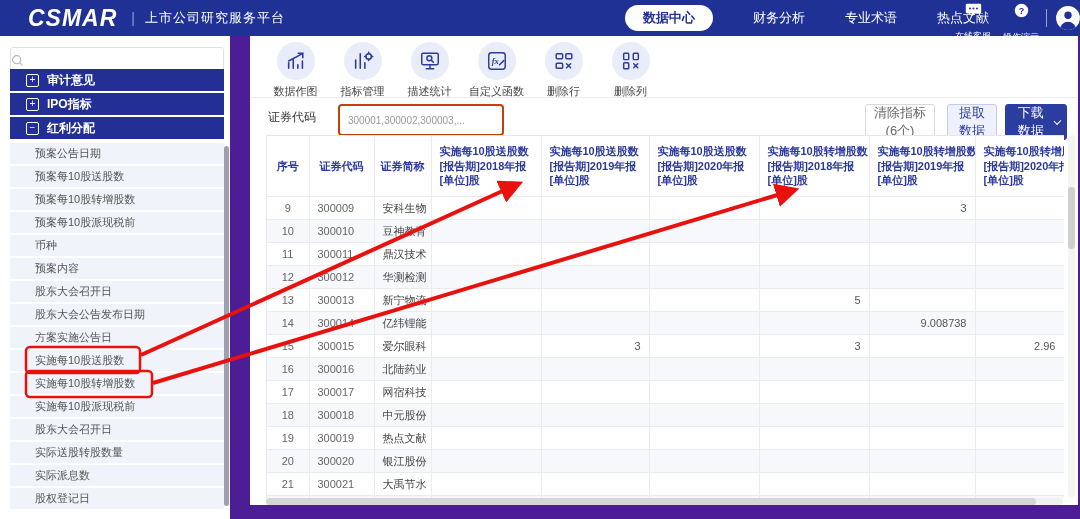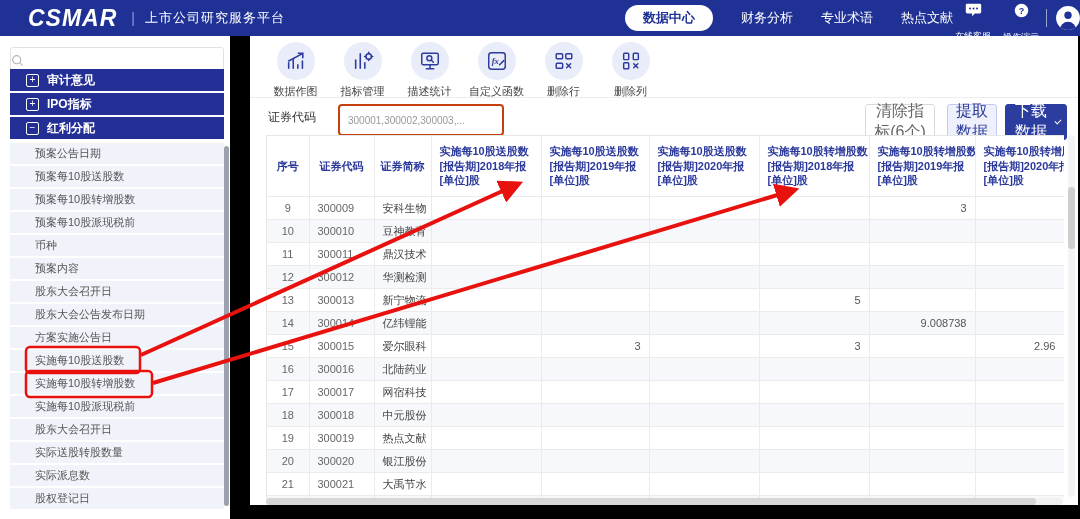--- a/index.html
+++ b/index.html
@@ -1,23 +1,23 @@
 <!DOCTYPE html>
 <html><head>
 <meta charset="utf-8">
 <style>
   html,body{margin:0;padding:0;background:#eef1f8;font-family:"Liberation Sans","DejaVu Sans",sans-serif;}
-  .stage{position:relative;width:1080px;height:519px;background:#000000;overflow:hidden;}
+  .stage{position:relative;width:1080px;height:519px;background:#4c1d95;overflow:hidden;}
 
   
   .topbar{position:absolute;left:0;top:0;width:1080px;height:36px;background:#1f3195;display:flex;align-items:center;}
   .logo{font-size:23px;font-weight:bold;color:#fff;letter-spacing:1px;margin-left:28px;font-style:italic;}
   .logo-sep{color:#8f9bd8;margin:0 10px 0 14px;font-size:14px;}
   .subtitle{color:#fff;font-size:13px;letter-spacing:1px;}
-  .nav{position:absolute;left:625px;top:0;height:36px;display:flex;align-items:center;gap:28px;}
+  .nav{position:absolute;left:625px;top:0;height:36px;display:flex;align-items:center;gap:40px;}
   .nav-item{color:#fff;font-size:13px;cursor:pointer;white-space:nowrap;}
   .nav-item.active{background:#fff;color:#1f3195;font-weight:bold;border-radius:13px;padding:4px 18px;}
   .quick{position:absolute;top:3px;display:flex;flex-direction:column;align-items:center;cursor:pointer;}
   .quick svg{display:block;}
   .quick .q-label{color:#fff;font-size:9px;margin-top:13px;white-space:nowrap;}
   .hdr-divider{position:absolute;left:1046px;top:9px;width:1px;height:18px;background:rgba(255,255,255,.55);}
   .avatar{position:absolute;left:1055px;top:5px;width:26px;height:26px;cursor:pointer;}
 
   
   .sidebar{position:absolute;left:0;top:36px;width:230px;height:483px;background:#fff;}
@@ -36,21 +36,21 @@
   .panel{position:absolute;left:250px;top:36px;width:828px;height:469px;background:#fff;}
   .toolbar{position:absolute;left:18px;top:6px;display:flex;gap:12px;}
   .tool{width:55px;display:flex;flex-direction:column;align-items:center;cursor:pointer;}
   .tool-circle{width:38px;height:38px;border-radius:50%;background:#e9ecf9;display:flex;align-items:center;justify-content:center;}
   .tool-label{font-size:11px;color:#444;margin-top:4px;white-space:nowrap;}
   .toolbar-divider{position:absolute;left:0;right:0;top:61px;height:1px;background:#ededed;}
 
   .query-row{position:absolute;left:0;top:66px;right:0;height:30px;}
   .q-code-label{position:absolute;left:18px;top:7px;font-size:12px;color:#333;}
   .q-code-input{position:absolute;left:88px;top:2px;width:166px;height:32px;border:2px solid #c2410c;border-radius:4px;font-size:10px;color:#999;padding:0 8px;box-sizing:border-box;outline:none;font-family:inherit;}
-  .btn{position:absolute;top:2px;height:36px;box-sizing:border-box;font-size:16px;border-radius:3px;cursor:pointer;display:flex;align-items:center;justify-content:center;font-family:inherit;}
+  .btn{position:absolute;top:2px;height:36px;box-sizing:border-box;font-size:13px;border-radius:3px;cursor:pointer;display:flex;align-items:center;justify-content:center;font-family:inherit;}
   .btn-clear{left:615px;width:70px;background:#fff;border:1px solid #d9d9d9;color:#666;}
   .btn-extract{left:697px;width:50px;background:#eef0fb;border:1px solid #c5cbf0;color:#2b3a9b;}
   .btn-download{left:755px;width:62px;background:#2b3d9e;border:1px solid #2b3d9e;color:#fff;gap:6px;justify-content:space-between;}
   .chev{width:5px;height:5px;border-right:1.4px solid #fff;border-bottom:1.4px solid #fff;transform:rotate(45deg);margin-top:-3px;}
 
   .table-wrap{position:absolute;left:16px;top:99px;width:797px;height:362px;overflow:hidden;border-top:1px solid #e6e6e6;border-left:1px solid #e6e6e6;}
   table{table-layout:fixed;width:797px;border-collapse:collapse;}
   th,td{border-right:1px solid #ebebeb;border-bottom:1px solid #ebebeb;overflow:hidden;white-space:nowrap;}
   thead th{height:52px;background:#fff;color:#2c3a9c;font-size:11px;font-weight:bold;}
   .th-simple{text-align:center;vertical-align:middle;}

